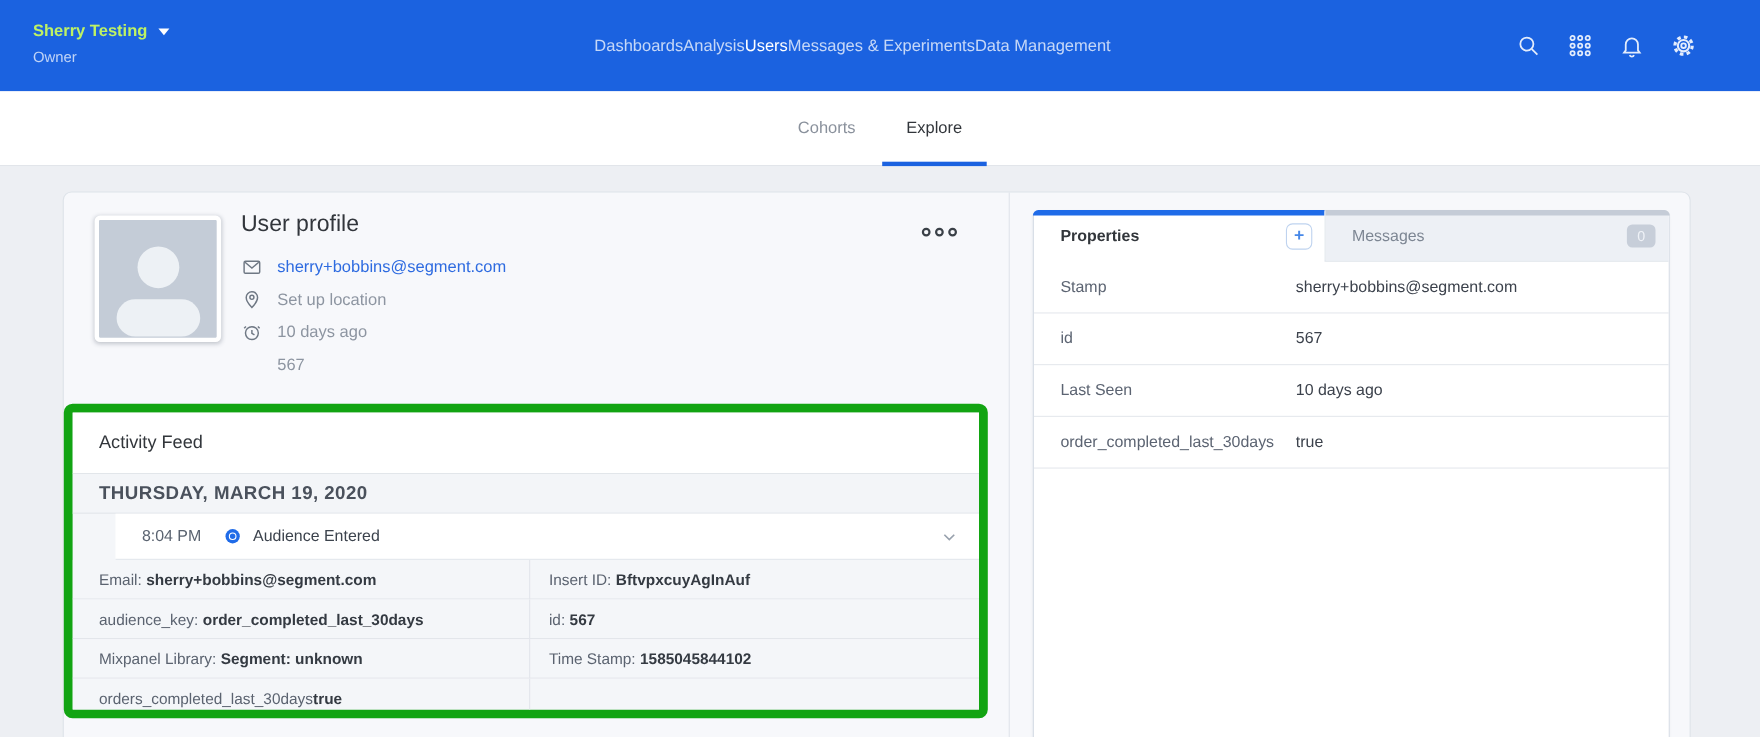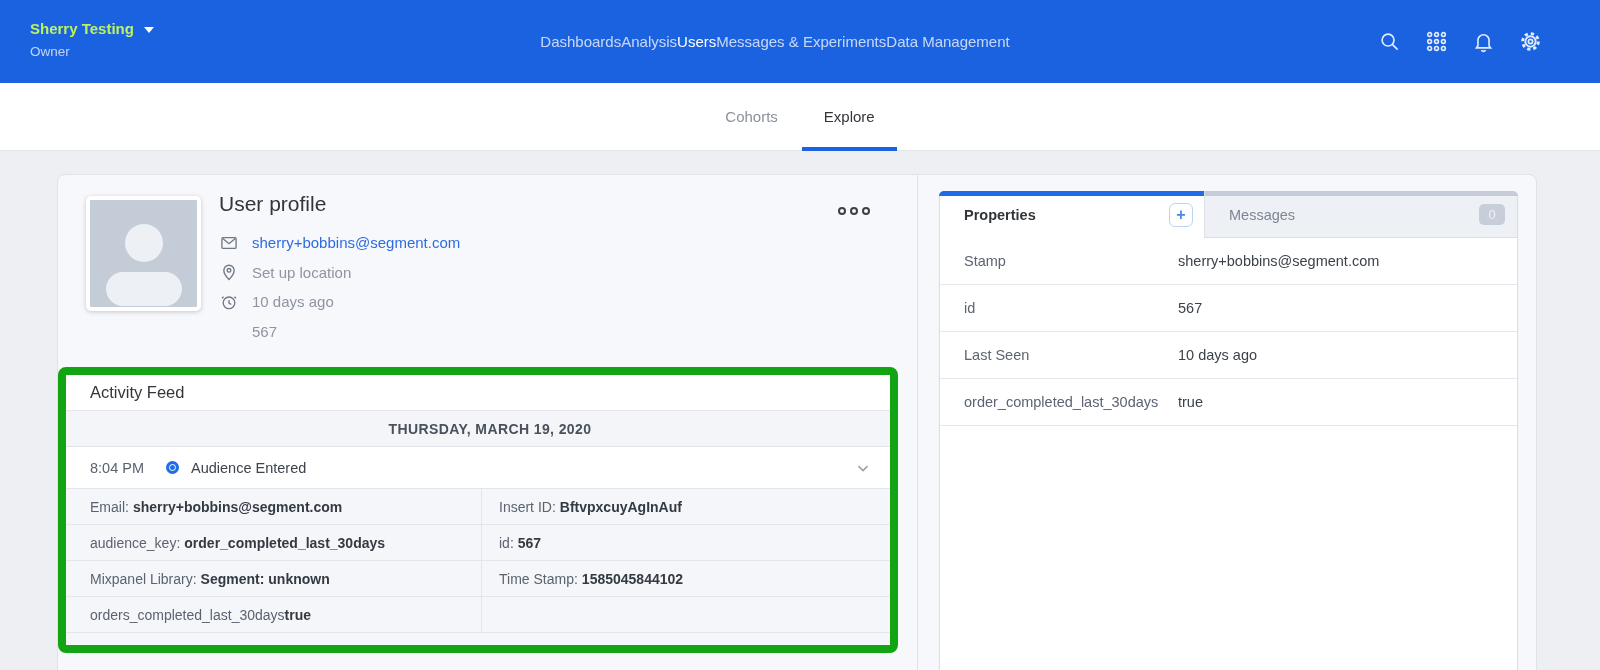--- a/index.html
+++ b/index.html
@@ -74,27 +74,27 @@
 
   .kebab { position:absolute; left:776px; top:28px; display:flex; gap:4px; cursor:pointer; padding:4px; }
   .kebab i { display:block; width:8px; height:8px; border:2px solid #3a4047; border-radius:50%; }
 
   
   .annotation-box {
     position:absolute; left:0; top:192px; width:840px; height:286px;
     border:8px solid #12a412; border-radius:8px; overflow:hidden;
     background:#f4f6f9;
   }
-  .af-header { height:36px; background:#fff; border-bottom:1px solid #e2e6ea;
+  .af-header { height:56px; background:#fff; border-bottom:1px solid #e2e6ea;
     display:flex; align-items:center; padding-left:24px; font-size:16.5px; color:#32363b; }
   .af-date { height:36px; background:#f3f5f8; border-bottom:1px solid #e2e6ea;
-    display:flex; align-items:center; padding-left:24px; font-size:14px; font-weight:700;
-    letter-spacing:0.4px; color:#4a515c;justify-content:center; }
+    display:flex; align-items:center; padding-left:24px; font-size:17px; font-weight:700;
+    letter-spacing:0.4px; color:#4a515c; }
   .af-event { height:42px; background:#fff; border-bottom:1px solid #e2e6ea;
-    display:flex; align-items:center; padding:0 18px 0 24px; font-size:14.5px; cursor:pointer; }
+    display:flex; align-items:center; padding:0 18px 0 24px; font-size:14.5px; cursor:pointer;margin-left:39px; }
   .af-event .time { color:#5a6370; width:62px; }
   .evt-icon { width:13px; height:13px; border-radius:50%; background:#1f6be8; margin:0 12px 0 14px;
     display:flex; align-items:center; justify-content:center; }
   .evt-icon i { display:block; width:7px; height:7px; border:1.8px solid #fff; border-radius:50%; }
   .af-event .evt-name { color:#3c434d; }
   .af-event .chev { margin-left:auto; width:18px; height:18px; }
   .af-event .chev svg { width:100%; height:100%; stroke:#98a1ad; stroke-width:2; fill:none; }
 
   .af-details { display:grid; grid-template-columns:415px 1fr; }
   .dcell { height:36px; background:#f4f6f9; border-bottom:1px solid #e3e6eb;

